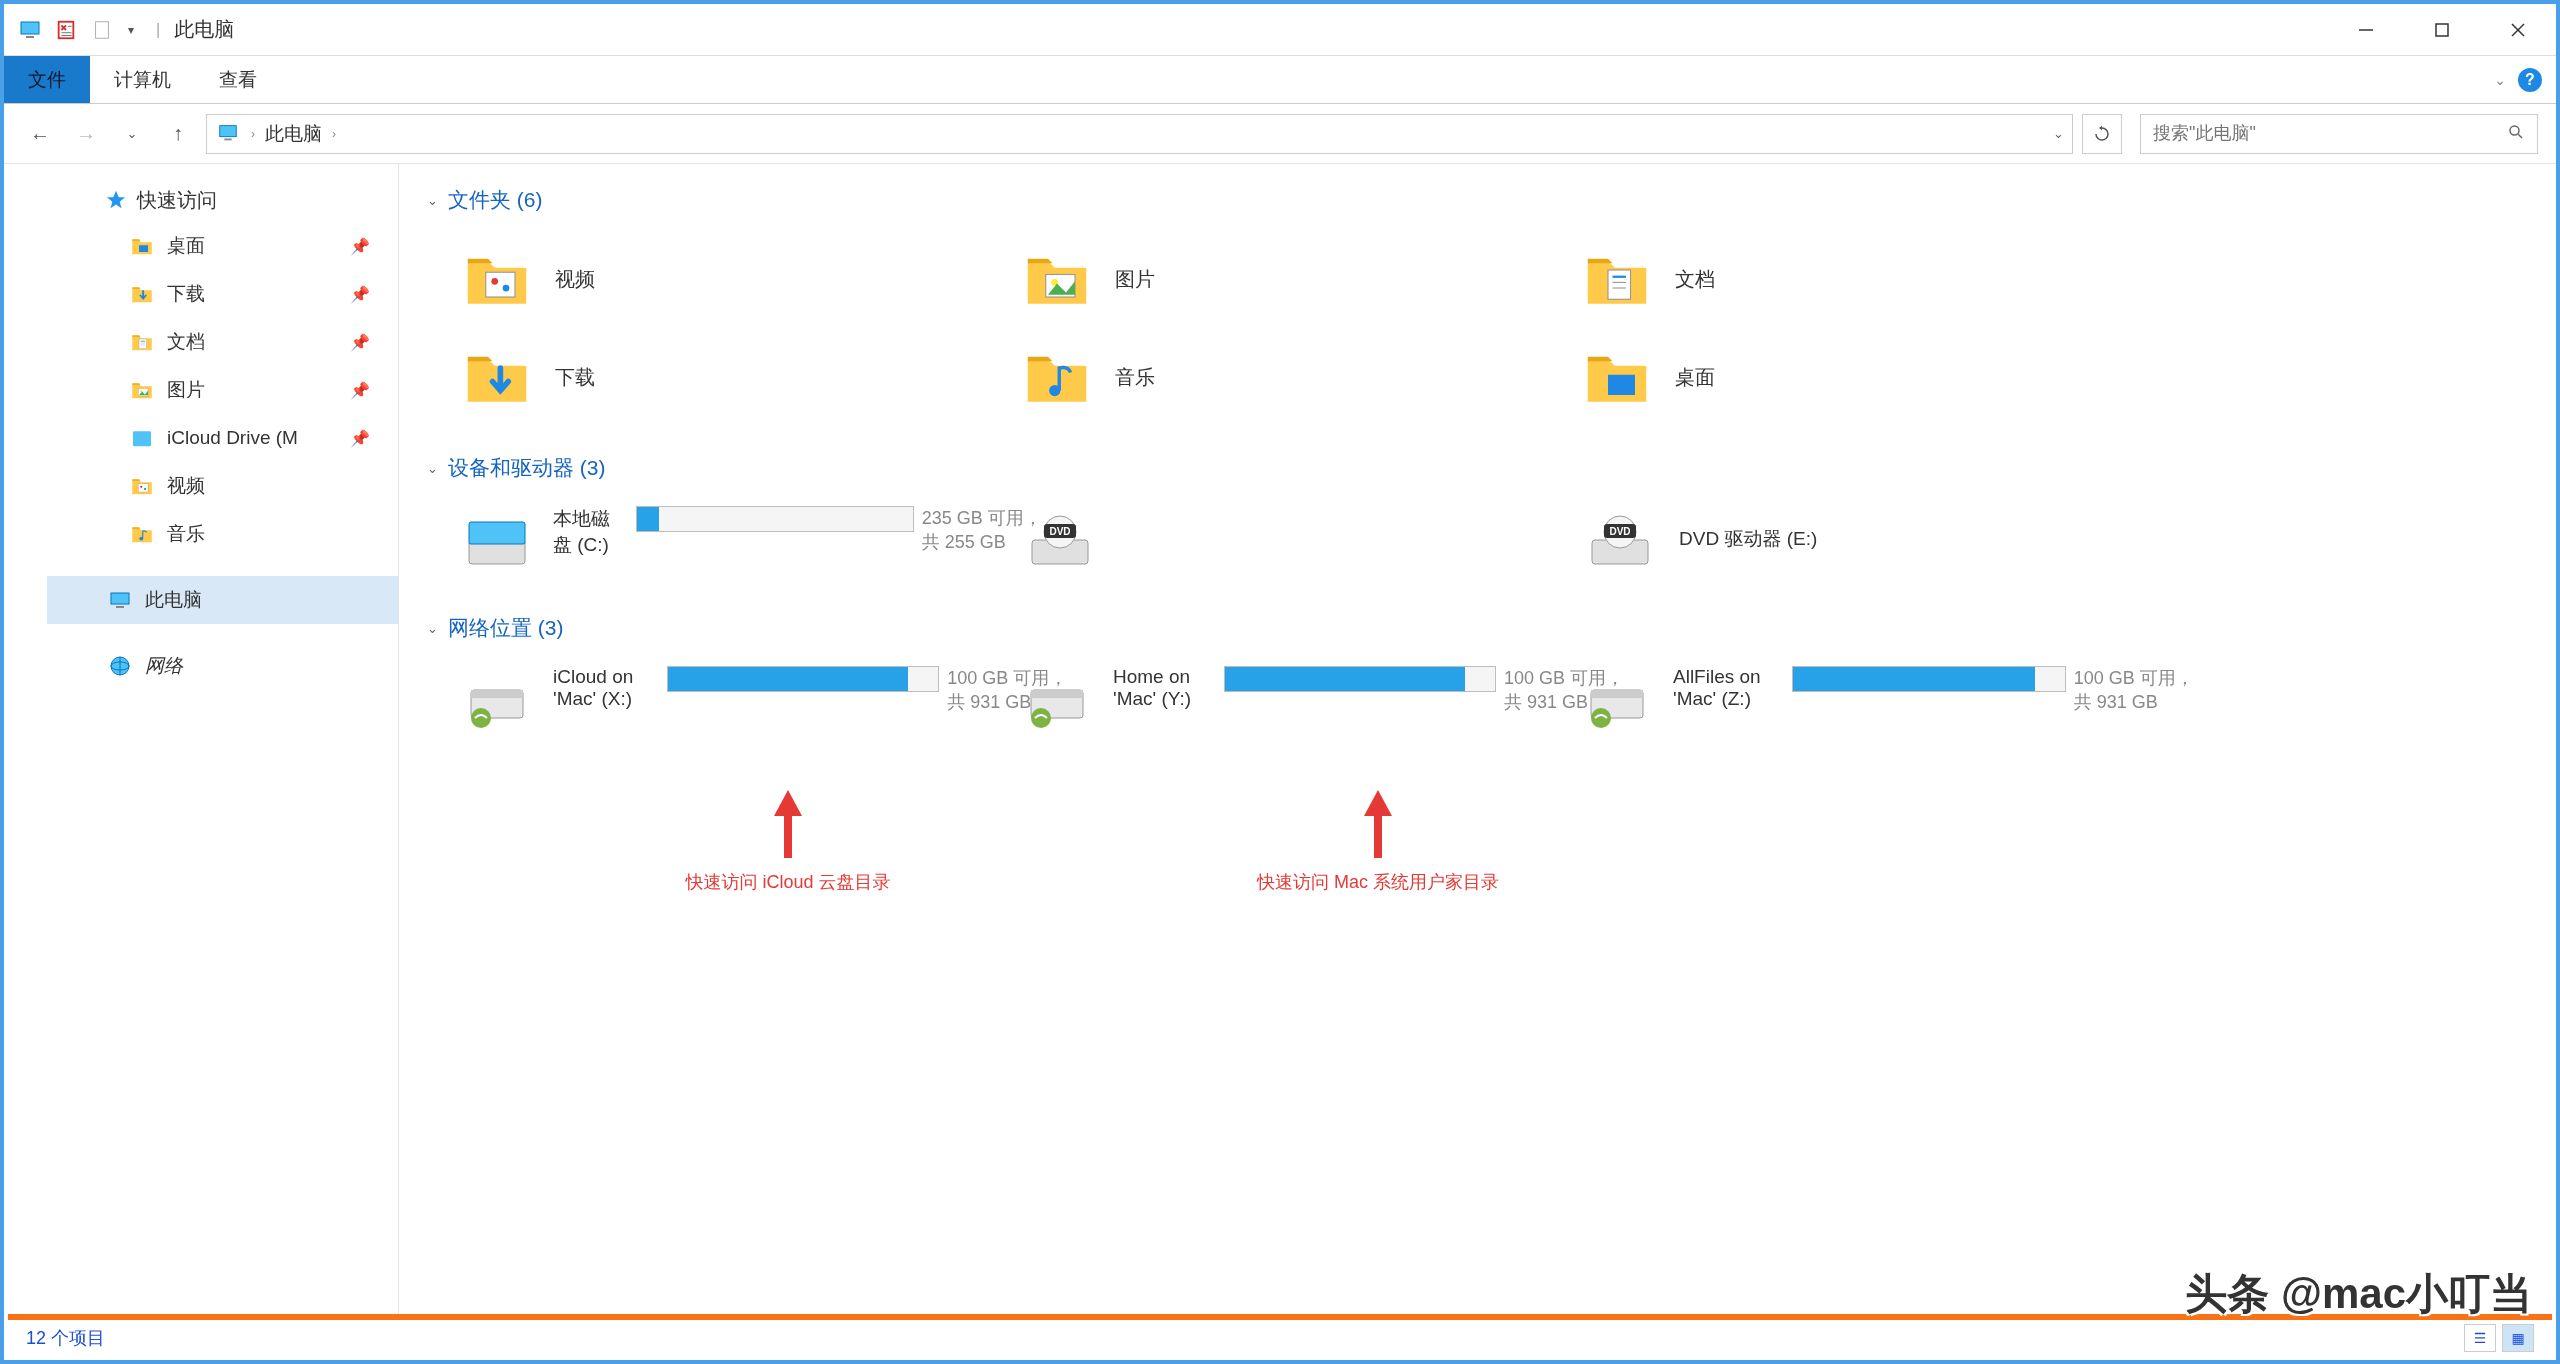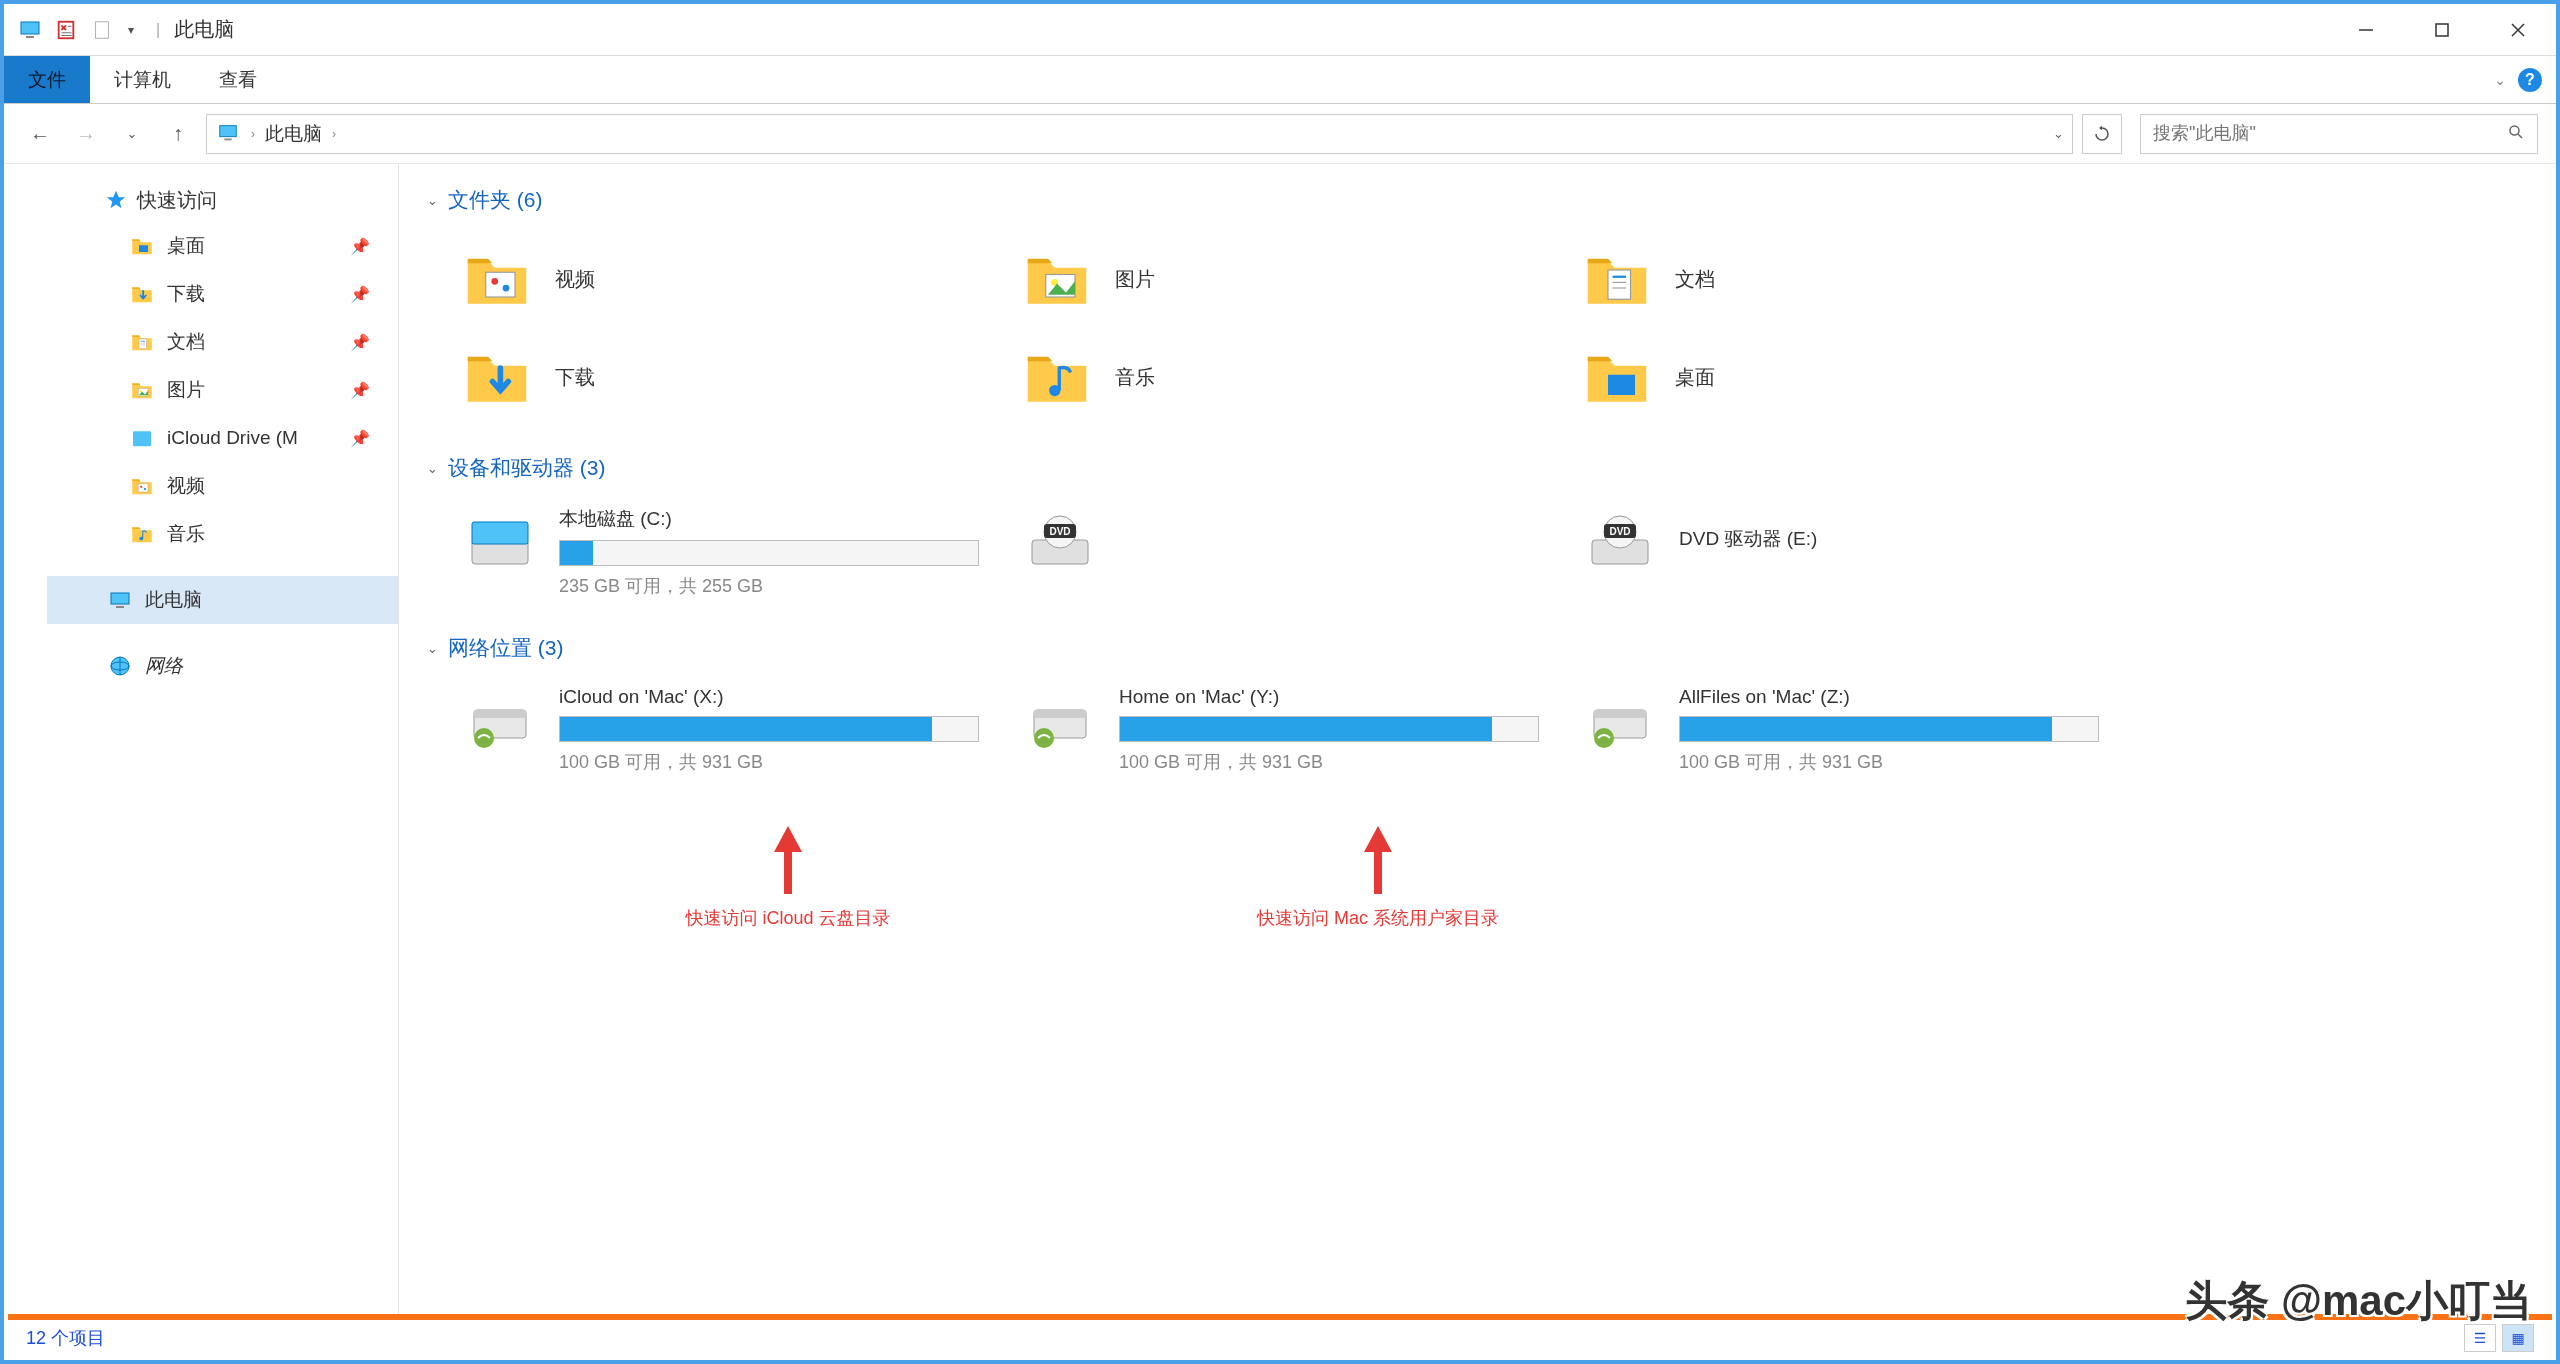--- a/index.html
+++ b/index.html
@@ -52,40 +52,40 @@
 .group-header { display: flex; align-items: center; gap: 10px; font-size: 21px; color: #1565c0; padding: 8px 4px; }
 .group-header .chev { color: #666; font-size: 13px; }
 .group-items { display: flex; flex-wrap: wrap; gap: 0; padding: 8px 0 20px 30px; }
 
 .folder-item { width: 560px; height: 98px; display: flex; align-items: center; gap: 22px; padding: 4px 8px; }
 .folder-icon { width: 72px; height: 72px; display: flex; align-items: center; justify-content: center; }
 .folder-label { font-size: 20px; color: #333; }
 
 .drive-item { width: 560px; display: flex; gap: 20px; padding: 8px; align-items: flex-start; }
 .drive-icon { width: 78px; height: 72px; display: flex; align-items: center; justify-content: center; }
-.drive-info { flex: 1; display: flex; flex-direction: column; gap: 8px; }
+.drive-info { flex: 1; display: flex; flex-direction: row; gap: 8px; }
 .drive-name { font-size: 19px; color: #333; }
 .drive-bar { width: 420px; height: 26px; border: 1px solid #bdbdbd; background: #f5f5f5; position: relative; }
 .drive-fill { position: absolute; left: 0; top: 0; bottom: 0; background: #27a2e8; }
 .drive-stats { font-size: 18px; color: #888; }
 
 
 .annotation-row { display: flex; gap: 40px; padding-left: 90px; margin-top: 24px; }
 .anno { width: 550px; display: flex; flex-direction: column; align-items: center; gap: 8px; }
 .arrow-up { width: 0; height: 0; position: relative; }
 .arrow-up::before { content: ''; position: absolute; left: -14px; top: 0; border-left: 14px solid transparent; border-right: 14px solid transparent; border-bottom: 26px solid #e53935; }
 .arrow-up::after { content: ''; position: absolute; left: -4px; top: 24px; width: 8px; height: 44px; background: #e53935; }
 .anno-text { font-size: 18px; color: #e53935; margin-top: 72px; }
 
 
 .status-bar { position: absolute; bottom: 4px; left: 4px; right: 4px; height: 42px; display: flex; align-items: center; padding: 0 18px; font-size: 18px; color: #1d4ed8; border-top: 6px solid #f97316; background: #fff; }
 .status-right { margin-left: auto; display: flex; gap: 6px; }
 .view-btn { width: 32px; height: 28px; border: 1px solid #ccc; display: flex; align-items: center; justify-content: center; font-size: 14px; }
 
-.watermark { position: absolute; right: 24px; bottom: 31px; font-size: 42px; font-weight: bold; color: #333; text-shadow: 2px 2px 0 #fff, -2px -2px 0 #fff, 2px -2px 0 #fff, -2px 2px 0 #fff; margin-top: 36px; }
+.watermark { position: absolute; right: 24px; bottom: 38px; font-size: 42px; font-weight: bold; color: #333; text-shadow: 2px 2px 0 #fff, -2px -2px 0 #fff, 2px -2px 0 #fff, -2px 2px 0 #fff; margin-top: 36px; }
 
 
 .folder-svg { fill: #ffc94a; }
 .star-blue { fill: #2196f3; }
 </style>
 </head>
 <body>
 
 <div class="window">
 

